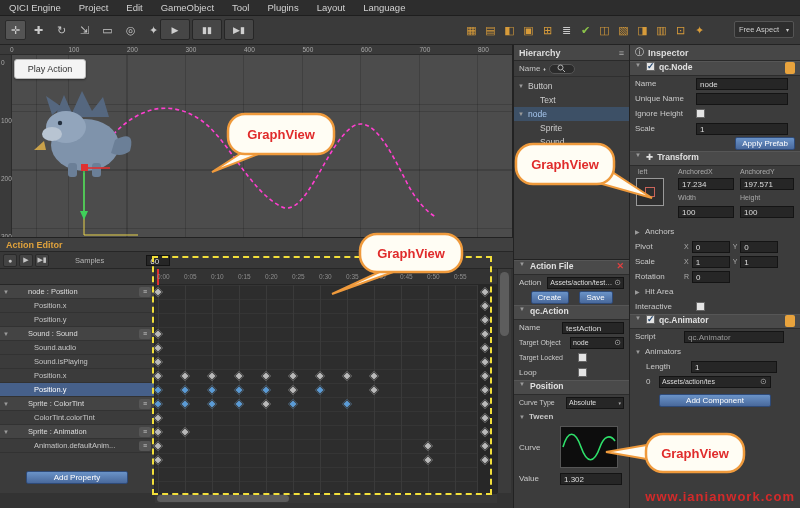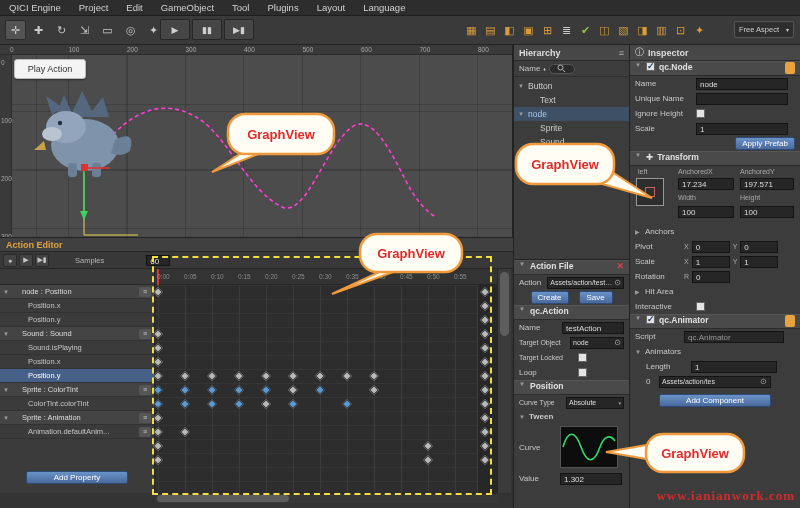--- a/index.html
+++ b/index.html
@@ -49,21 +49,21 @@
   .objfield{display:flex;align-items:center;gap:2px;background:#262626;border:1px solid #141414;height:12px;padding:0 2px;font-size:7px;color:#ddd;}
   .circ{color:#aaa;font-size:8px;}
   .tiny{font-size:7px;color:#aaa;}
   
   .ae{position:absolute;left:0;top:237px;width:513px;height:218px;background:#333;border-top:1px solid #222;}
   .aehdr{height:14px;background:#404040;border-bottom:1px solid #262626;display:flex;align-items:center;padding:0 6px;font-size:9px;font-weight:bold;color:#e0a23c;}
   .aetb{position:absolute;left:0;top:14px;width:513px;height:17px;background:#383838;border-bottom:1px solid #262626;display:flex;align-items:center;padding:0 3px;gap:2px;}
   .aeicon{width:14px;height:13px;background:#444;border:1px solid #2a2a2a;border-radius:2px;display:flex;align-items:center;justify-content:center;font-size:7px;color:#c5c5c5;}
   .aeleft-hd{position:absolute;left:0;top:31px;width:155px;height:16px;background:#3a3a3a;border-bottom:1px solid #262626;border-right:1px solid #262626;}
   .aerows{position:absolute;left:0;top:47px;width:155px;height:208px;background:#3b3b3b;border-right:1px solid #262626;}
-  .arow{height:14px;display:flex;align-items:center;gap:12px;padding:0 3px;font-size:7.5px;color:#c5c5c5;border-bottom:1px solid #323232;}
+  .arow{height:14px;display:flex;align-items:center;gap:18px;padding:0 3px;font-size:7.5px;color:#c5c5c5;border-bottom:1px solid #323232;}
   .arow.group{background:#444;color:#ddd;}
   .arow.sel{background:#46608a;color:#fff;}
   .mbox{margin-left:auto;width:12px;height:10px;background:#565656;border-radius:2px;font-size:7px;color:#ccc;display:flex;align-items:center;justify-content:center;}
   .addprop{position:absolute;left:26px;top:233px;width:102px;height:13px;}
   .aeruler{position:absolute;left:155px;top:31px;width:342px;height:16px;background:#333;border-bottom:1px solid #262626;}
   .aeruler span{position:absolute;top:4px;font-size:6.5px;color:#8d8d8d;}
   .playhead{position:absolute;left:2px;top:0;width:2px;height:16px;background:#e03030;}
   .aegrid{position:absolute;left:155px;top:47px;width:342px;height:208px;background-color:#2d2d2d;
      background-image:repeating-linear-gradient(to right,#3a3a3a 0 1px,transparent 1px 27px),
                       repeating-linear-gradient(to bottom,#353535 0 1px,transparent 1px 14px);
@@ -71,21 +71,21 @@
   .endstrip{position:absolute;left:322px;top:0;width:20px;height:208px;background:#272727;border-left:1px solid #3a3a3a;}
   .key{position:absolute;width:7px;height:7px;transform:translate(-50%,-50%) rotate(45deg);border:1px solid #3a3a3a;}
   .key.g{background:#b9b9b9;}
   .key.b{background:#5b9bd5;}
   .vscroll{position:absolute;left:497px;top:31px;width:14px;height:224px;background:#3b3b3b;border-left:1px solid #262626;}
   .vthumb{position:absolute;left:2px;top:3px;width:9px;height:64px;background:#5d5d5d;border-radius:5px;}
   .hscroll{position:absolute;left:155px;top:255px;width:342px;height:10px;background:#383838;border-top:1px solid #262626;}
   .hthumb{position:absolute;left:2px;top:1px;width:132px;height:7px;background:#5d5d5d;border-radius:4px;}
   .ydash{position:absolute;left:152px;top:256px;width:340px;height:239px;border:2px dashed #f2df3a;z-index:45;pointer-events:none;}
   .overlay{position:absolute;left:0;top:0;z-index:60;pointer-events:none;}
-  .watermark{position:absolute;right:5px;bottom:4px;z-index:70;color:#d42a2a;font-family:Liberation Serif, serif;font-weight:bold;font-size:13px;letter-spacing:1px;}
+  .watermark{position:absolute;right:5px;bottom:4px;z-index:70;color:#d42a2a;font-family:Liberation Sans, sans-serif;font-weight:bold;font-size:13px;letter-spacing:1px;}
   .curvebox{width:58px;height:42px;background:#0d0d0d;border:1px solid #555;}
 </style>
 </head>
 <body>
 
 <div class="app">
 
   <div class="menubar">
       <span class="mi">QICI Engine</span>
       <span class="mi">Project</span>
@@ -357,20 +357,24 @@
           <span style="white-space: nowrap; overflow: hidden; text-overflow: ellipsis; max-width: 110px;">Position.x</span>
         </div>
         <div class="arow">
           <span class="arrow" style="width: 13px;"></span>
           <span style="white-space: nowrap; overflow: hidden; text-overflow: ellipsis; max-width: 110px;">Position.y</span>
         </div>
         <div class="arow group">
           <span class="arrow">▼</span>
           <span style="white-space: nowrap; overflow: hidden; text-overflow: ellipsis; max-width: 110px;">Sound : Sound</span>
           <span class="mbox">≡</span>
+        </div>
+        <div class="arow">
+          <span class="arrow" style="width: 13px;"></span>
+          <span style="white-space: nowrap; overflow: hidden; text-overflow: ellipsis; max-width: 110px;">Sound.audio</span>
         </div>
         <div class="arow">
           <span class="arrow" style="width: 13px;"></span>
           <span style="white-space: nowrap; overflow: hidden; text-overflow: ellipsis; max-width: 110px;">Sound.isPlaying</span>
         </div>
         <div class="arow">
           <span class="arrow" style="width: 13px;"></span>
           <span style="white-space: nowrap; overflow: hidden; text-overflow: ellipsis; max-width: 110px;">Position.x</span>
         </div>
         <div class="arow sel">

